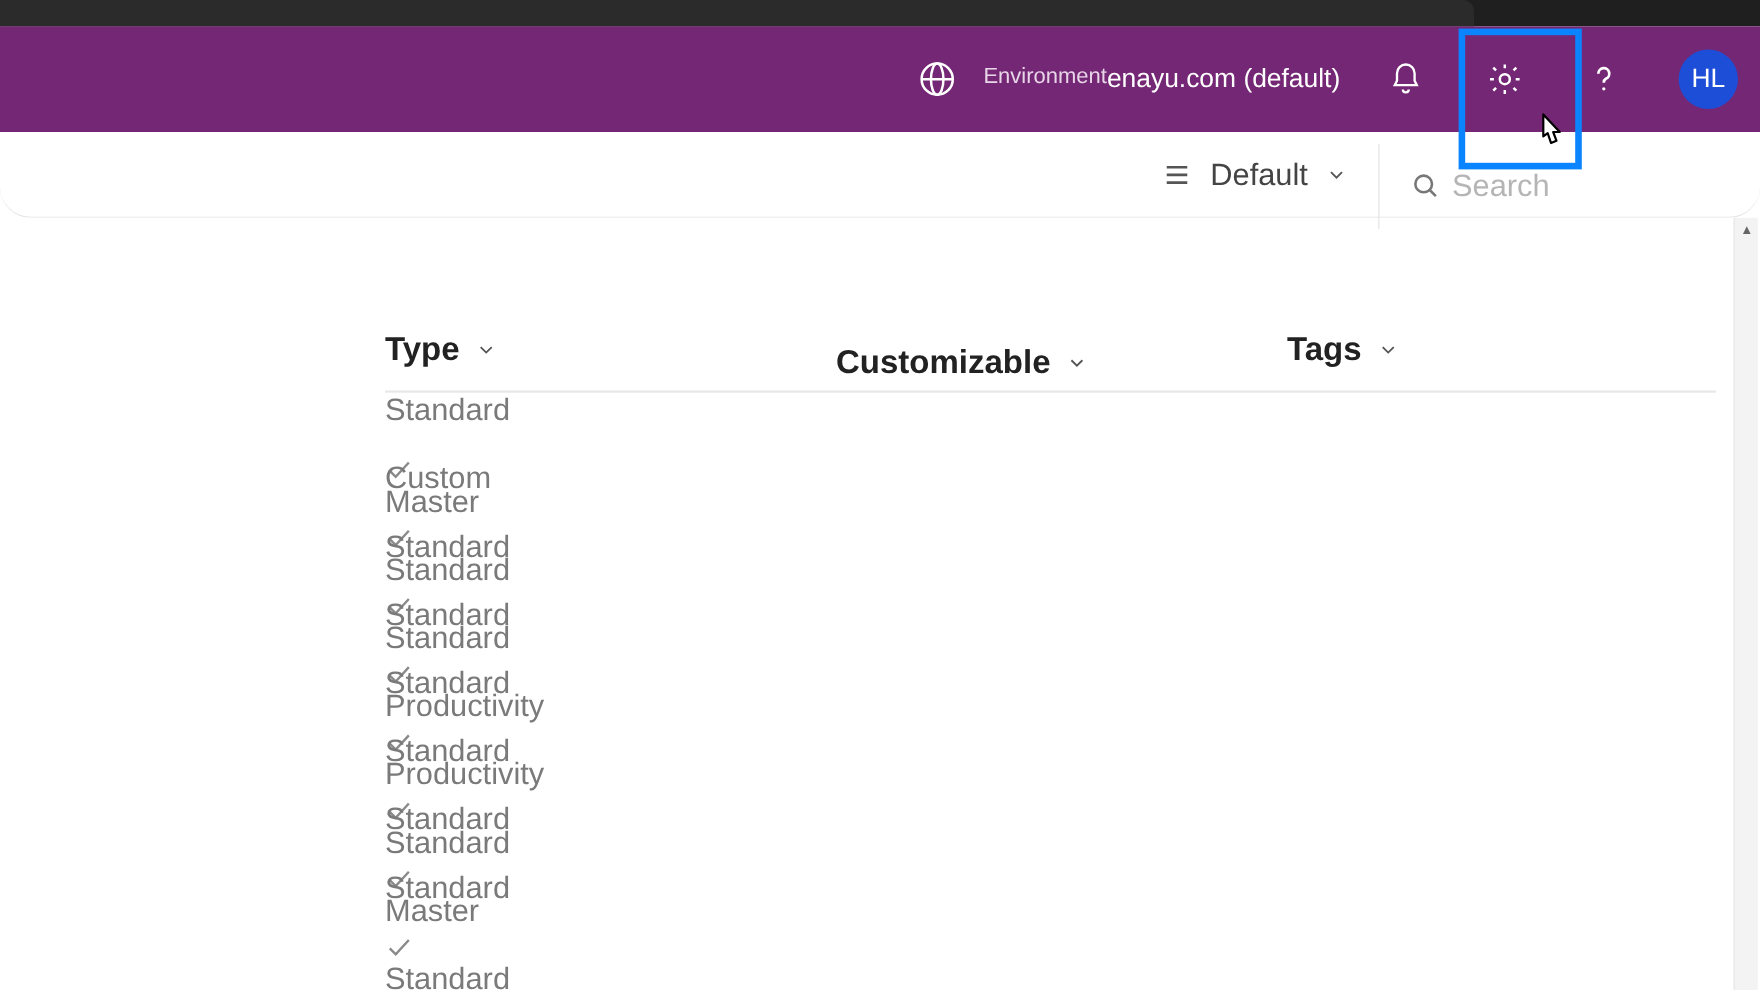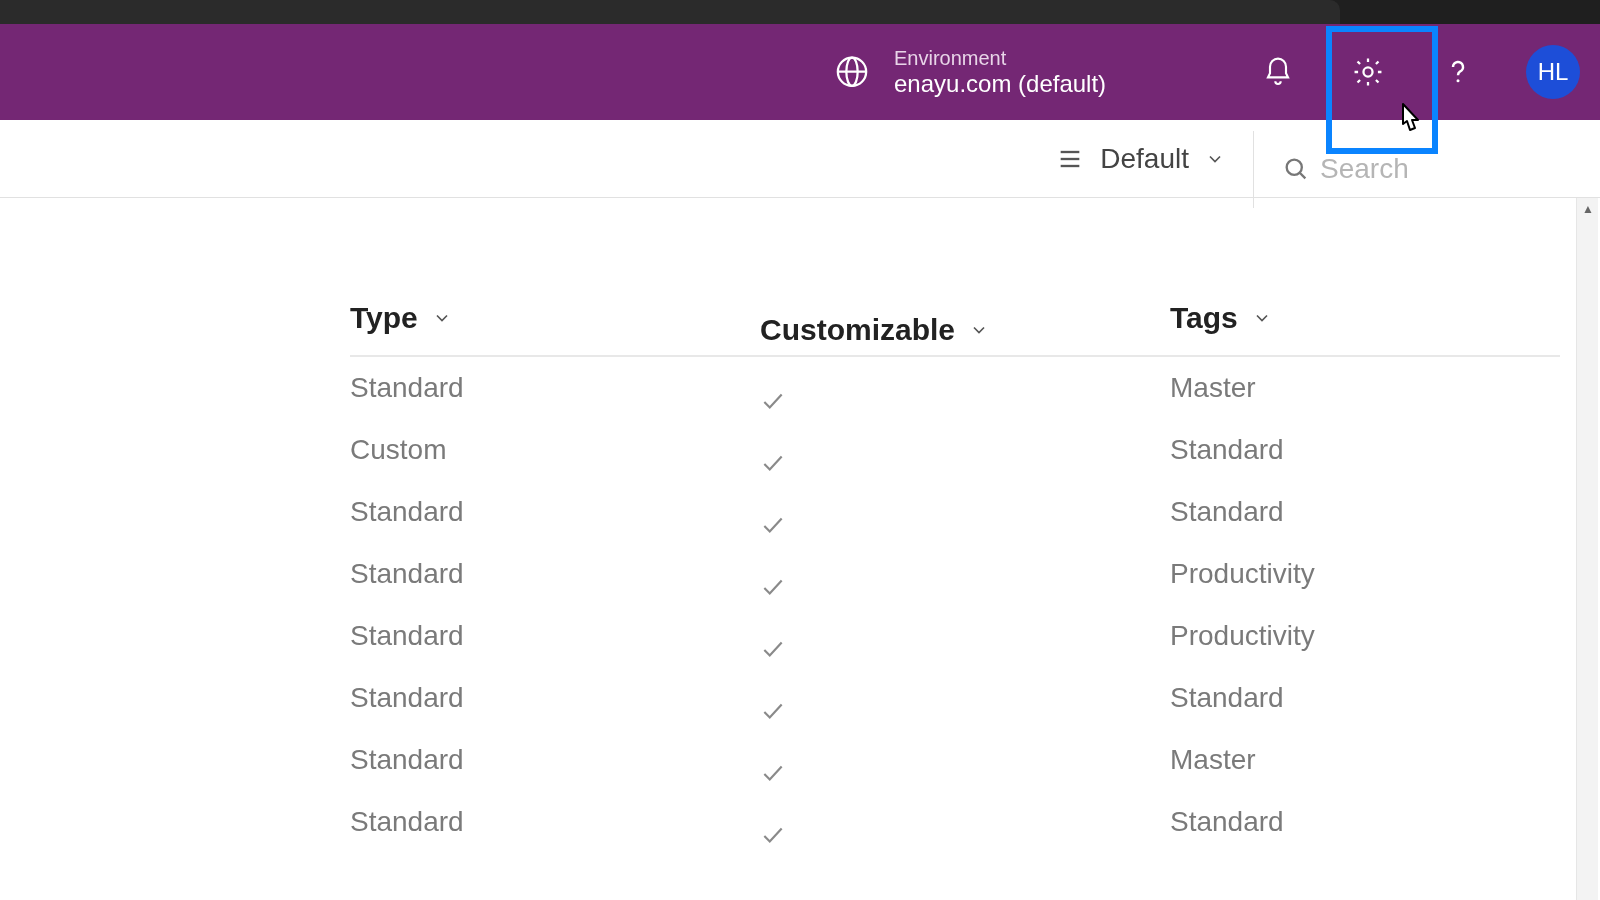--- a/index.html
+++ b/index.html
@@ -22,21 +22,21 @@
     display: flex;
     align-items: center;
     color: #fff;
     padding-left: 20px;
     position: relative;
   }
   .env-block {
     display: flex; align-items: center; gap: 20px;
     position: absolute; left: 830px; top: 50%; transform: translateY(-50%);
   }
-  .env-text { display: flex; flex-direction: column; line-height: 1.15; }
+  .env-text { display: flex; flex-direction: row; line-height: 1.15; }
   .env-label { font-size: 20px; color: #e8d5e8; }
   .env-name { font-size: 24px; color: #fff; }
   .hdr-icons {
     position: absolute; right: 20px; top: 50%; transform: translateY(-50%);
     display: flex; align-items: center; gap: 46px;
   }
   .hdr-ico { width: 44px; height: 44px; display: flex; align-items: center; justify-content: center; color: #fff; cursor: pointer; }
   .avatar {
     width: 54px; height: 54px; border-radius: 50%;
     background: #1d4ed8; color: #fff;
@@ -61,37 +61,38 @@
   
   .toolbar {
     height: 78px;
     background: #fff;
     border-bottom: 1px solid #e1e1e1;
     display: flex;
     align-items: center;
     justify-content: flex-end;
     padding-right: 20px;
     gap: 28px;
+    border-radius: 28px;
   }
   .view-picker { display: flex; align-items: center; gap: 16px; font-size: 28px; color: #444; cursor: pointer; }
   .search-wrap { display: flex; align-items: center; gap: 10px; border-left: 1px solid #e1e1e1; padding-left: 28px; height: 100%; margin-top: 21px; }
   .search-input {
     border: none; outline: none; font-size: 28px; color: #888;
     width: 260px; background: transparent;
   }
   .search-input::placeholder { color: #b5b5b5; }
   
   .content { position: relative; height: calc(900px - 24px - 96px - 78px); }
   .table-wrap { padding: 90px 40px 0 350px; }
   .thead { display: flex; border-bottom: 2px solid #e8e8e8; padding-bottom: 8px; }
   .th { font-size: 30px; font-weight: 600; color: #222; display: flex; align-items: center; gap: 14px; cursor: pointer; }
   .col-type { width: 410px; }
   .col-cust { width: 410px; margin-top: 25px; }
   .col-tags { flex: 1; }
-  .tbody .trow { display: flex; align-items: center; height: 62px; }
+  .tbody .trow { display: flex; height: 62px; flex-direction: column; }
   .td { font-size: 28px; color: #7a7a7a; }
   .td.col-cust svg { stroke: #8a8a8a; }
   
   .scroll-track {
     position: absolute; right: 2px; top: 0; bottom: 0; width: 22px;
     background: #f3f3f3; border-left: 1px solid #e6e6e6;
   }
   .scroll-arrow {
     width: 22px; height: 22px; display: flex; align-items: center; justify-content: center;
     color: #666; font-size: 12px;

